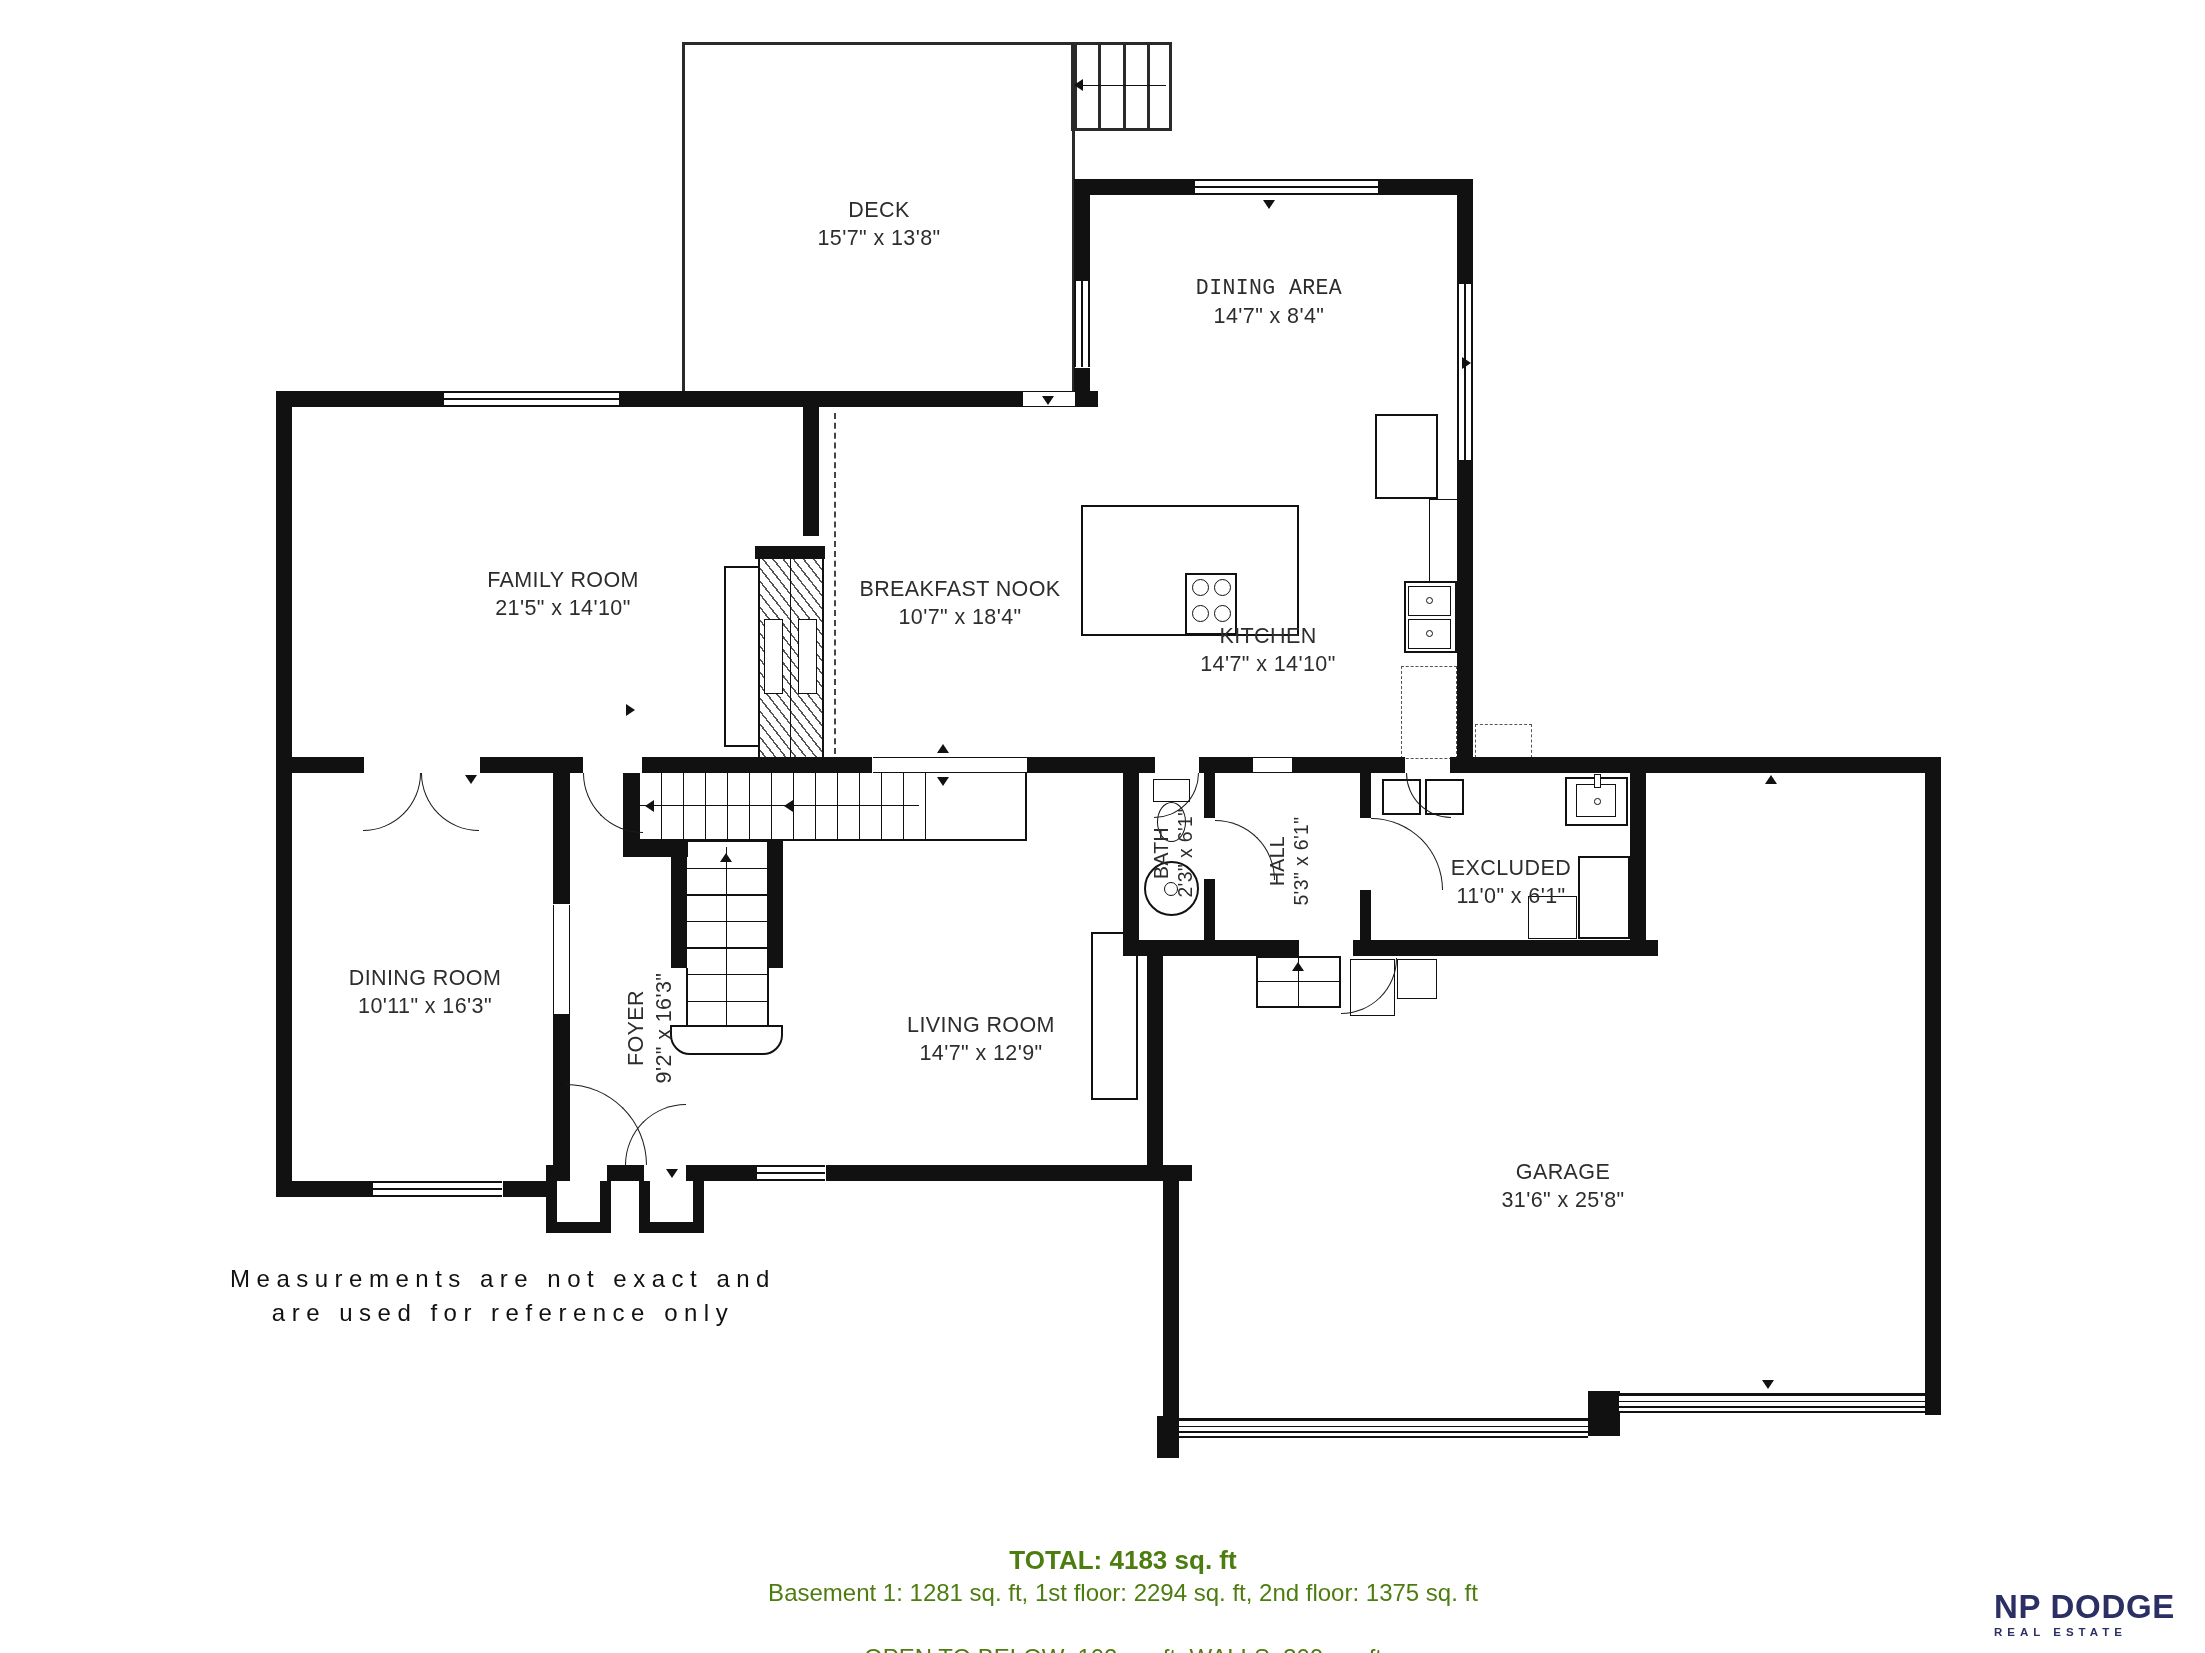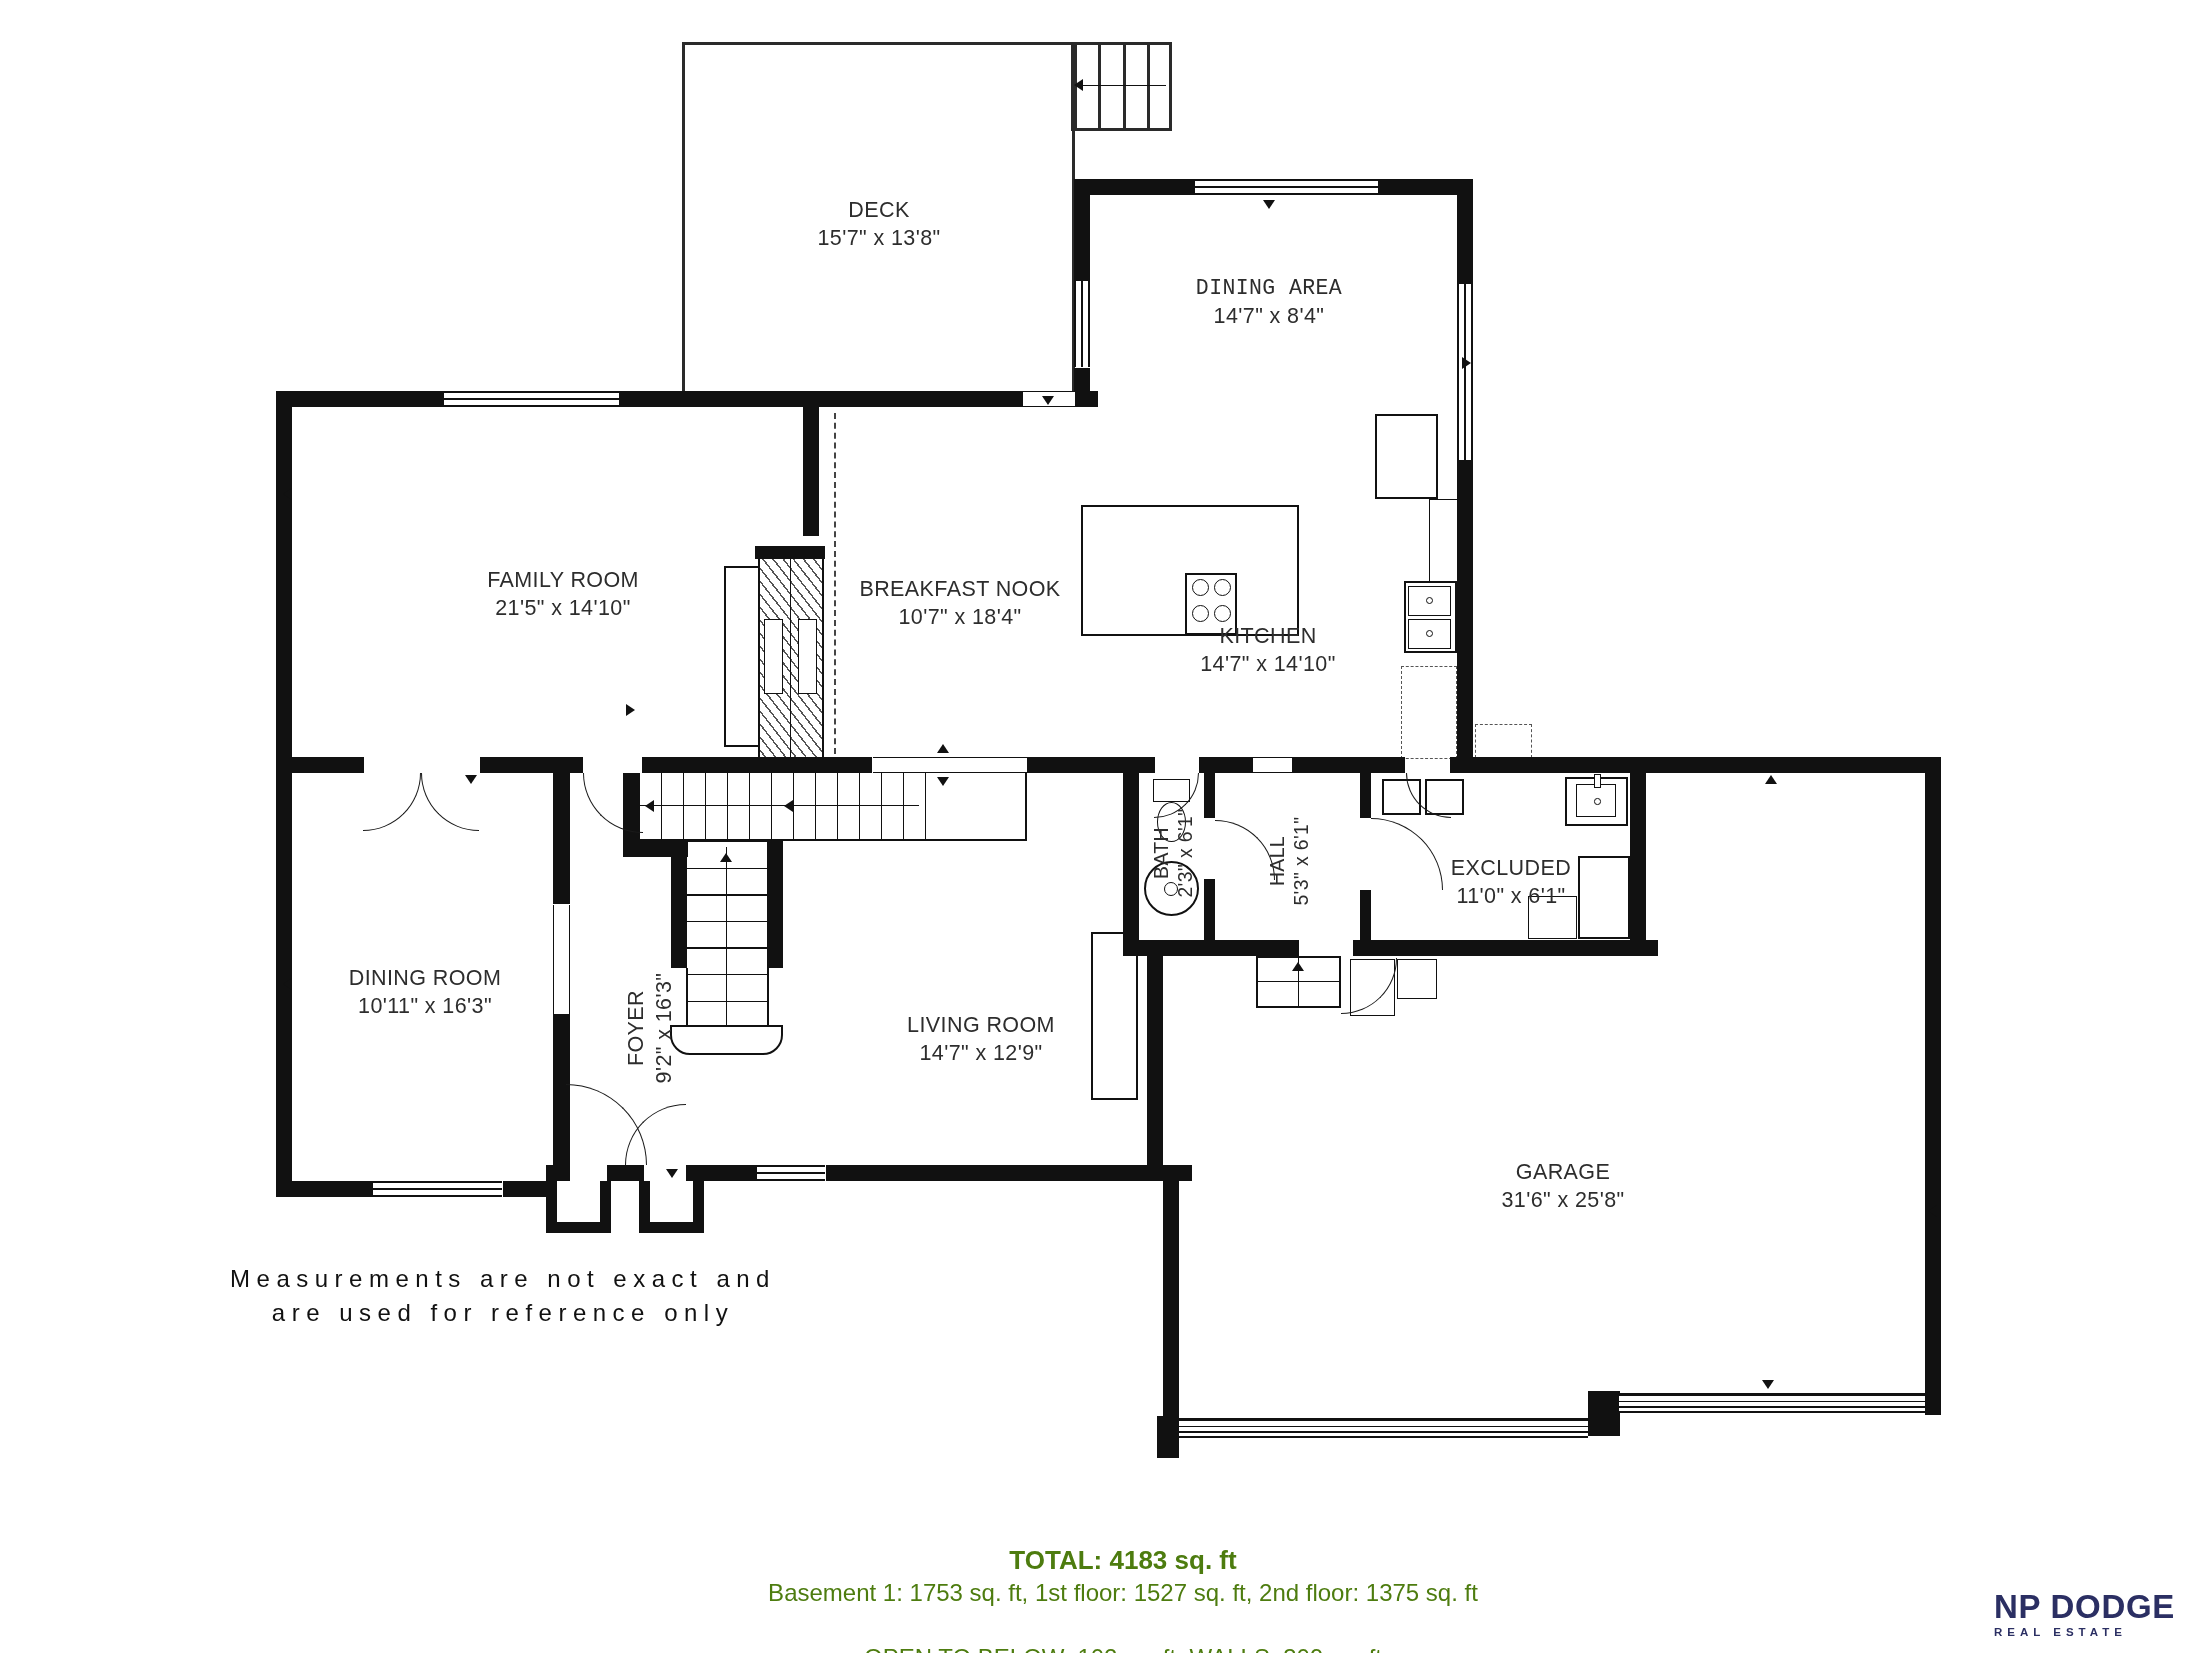--- a/index.html
+++ b/index.html
@@ -242,21 +242,21 @@
     <span style="display:block;">GARAGE</span>
     <span style="display:block;">31'6" x 25'8"</span>
   </div>
 
   <div class="note" style="left:503px;top:1296px;">
     <span style="display:block;">Measurements are not exact and</span>
     <span style="display:block;">are used for reference only</span>
   </div>
 
   <div class="sum b" style="top:1545px;">TOTAL: 4183 sq. ft</div>
-  <div class="sum" style="top:1579px;">Basement 1: 1753 sq. ft, 1st floor: 1527 sq. ft, 2nd floor: 1375 sq. ft</div>
+  <div class="sum" style="top:1579px;">Basement 1: 1281 sq. ft, 1st floor: 2294 sq. ft, 2nd floor: 1375 sq. ft</div>
   <div class="sum" style="top:1644px;">OPEN TO BELOW: 102 sq. ft, WALLS: 309 sq. ft</div>
 
   <div class="brand">
     <div class="nm">NP DODGE</div>
     <div class="tg">REAL ESTATE</div>
   </div>
 
 </div>
 
 

